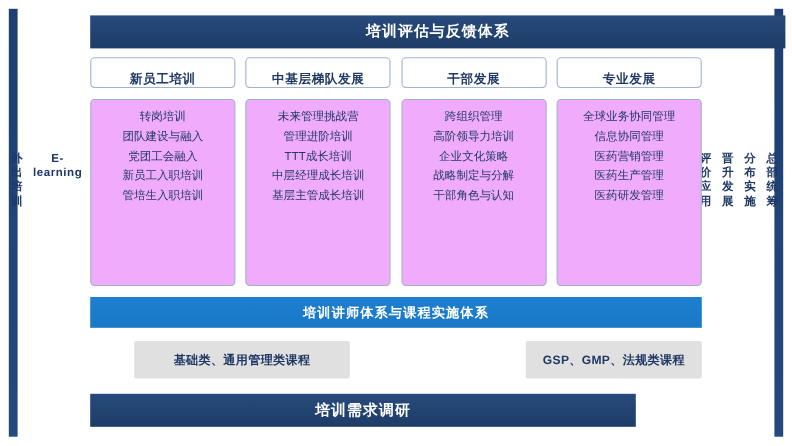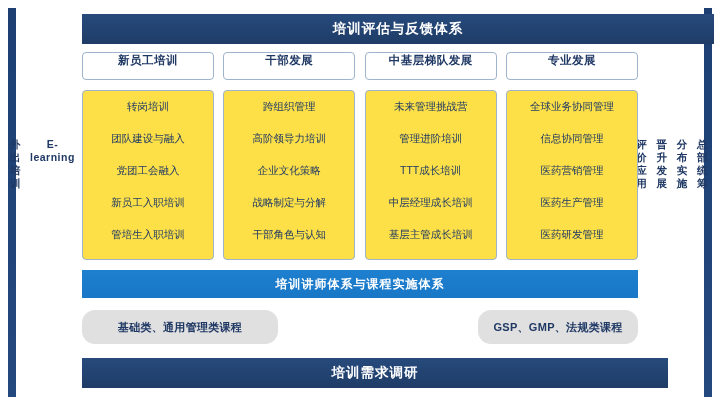--- a/index.html
+++ b/index.html
@@ -39,56 +39,56 @@
   .bar{
     box-sizing:border-box;
     display:flex;align-items:center;justify-content:center;
     color:#ffffff;font-weight:bold;letter-spacing:1px;
   }
   .bar-dark{background:linear-gradient(180deg,#274b7d 0%,#1e3c66 100%);}
   .bar-blue{background:linear-gradient(180deg,#1f7fd0 0%,#1878c6 100%);}
 
   #top-bar{position:absolute;left:0;top:0;width:632px;height:30px;font-size:13.5px;}
   #mid-bar{position:absolute;left:0;top:256px;width:556px;height:28px;font-size:12px;}
-  #bottom-bar{position:absolute;left:0;top:344px;width:586px;height:30px;font-size:13.5px;}
+  #bottom-bar{position:absolute;left:0;top:344px;width:496px;height:30px;font-size:13.5px;}
 
   
   #columns{
     position:absolute;left:0;top:38px;width:556px;height:208px;
     display:flex;justify-content:space-between;
   }
   .col{width:132px;display:flex;flex-direction:column;}
   .col-head{
     box-sizing:border-box;height:28px;
     border:1px solid #9fb3cc;border-radius:4px;
-    display:flex;align-items:flex-start;justify-content:center;
+    display:flex;align-items:flex-end;justify-content:center;
     font-size:11.5px;color:#1f3864;font-weight:bold;background:#ffffff;
     letter-spacing:.5px;
   }
   .col-body{
     box-sizing:border-box;margin-top:10px;flex:1;
-    border:1px solid #9fb3cc;border-radius:4px;background:#fde047;
+    border:1px solid #9fb3cc;border-radius:4px;background:#f0abfc;
     padding:9px 4px 6px 4px;
-    display:flex;flex-direction:column;align-items:center;gap:20px;
+    display:flex;flex-direction:column;align-items:center;gap:6px;
   }
   .col-body .item{
     font-size:10.5px;color:#1f3864;line-height:12px;white-space:nowrap;
   }
   .col-body .item.bold{font-weight:normal;text-align:right;}
 
   
   #chips{
     position:absolute;left:0;top:296px;width:556px;height:34px;
     display:flex;justify-content:space-between;
   }
   .chip{
     box-sizing:border-box;height:34px;
-    background:#e0e0e0;border-radius:13px;
+    background:#e0e0e0;border-radius:2px;
     display:flex;align-items:center;justify-content:center;
-    font-size:11px;color:#1f3864;font-weight:bold;letter-spacing:.3px;
+    font-size:11px;color:#1f3864;font-weight:bold;letter-spacing:.3px;margin-left:40px;
   }
   .chip.c0{width:196px;}
   .chip.c1{width:160px;}
   .chip.c2{width:176px;}
 </style>
 </head>
 <body>
 
 <div id="stage">
 
@@ -125,41 +125,41 @@
           <div class="item">转岗培训</div>
           <div class="item">团队建设与融入</div>
           <div class="item bold">党团工会融入</div>
           <div class="item">新员工入职培训</div>
           <div class="item">管培生入职培训</div>
         </div>
       </div>
 
       <div class="col">
         <div class="col-head">
+          <span>中基层梯队发展</span>
+        </div>
+        <div class="col-body">
+          <div class="item">未来管理挑战营</div>
+          <div class="item">管理进阶培训</div>
+          <div class="item">TTT成长培训</div>
+          <div class="item">中层经理成长培训</div>
+          <div class="item">基层主管成长培训</div>
+        </div>
+      </div>
+
+      <div class="col">
+        <div class="col-head">
           <span>干部发展</span>
         </div>
         <div class="col-body">
           <div class="item">跨组织管理</div>
           <div class="item">高阶领导力培训</div>
           <div class="item">企业文化策略</div>
           <div class="item">战略制定与分解</div>
           <div class="item">干部角色与认知</div>
-        </div>
-      </div>
-
-      <div class="col">
-        <div class="col-head">
-          <span>中基层梯队发展</span>
-        </div>
-        <div class="col-body">
-          <div class="item">未来管理挑战营</div>
-          <div class="item">管理进阶培训</div>
-          <div class="item">TTT成长培训</div>
-          <div class="item">中层经理成长培训</div>
-          <div class="item">基层主管成长培训</div>
         </div>
       </div>
 
       <div class="col">
         <div class="col-head">
           <span>专业发展</span>
         </div>
         <div class="col-body">
           <div class="item">全球业务协同管理</div>
           <div class="item">信息协同管理</div>

